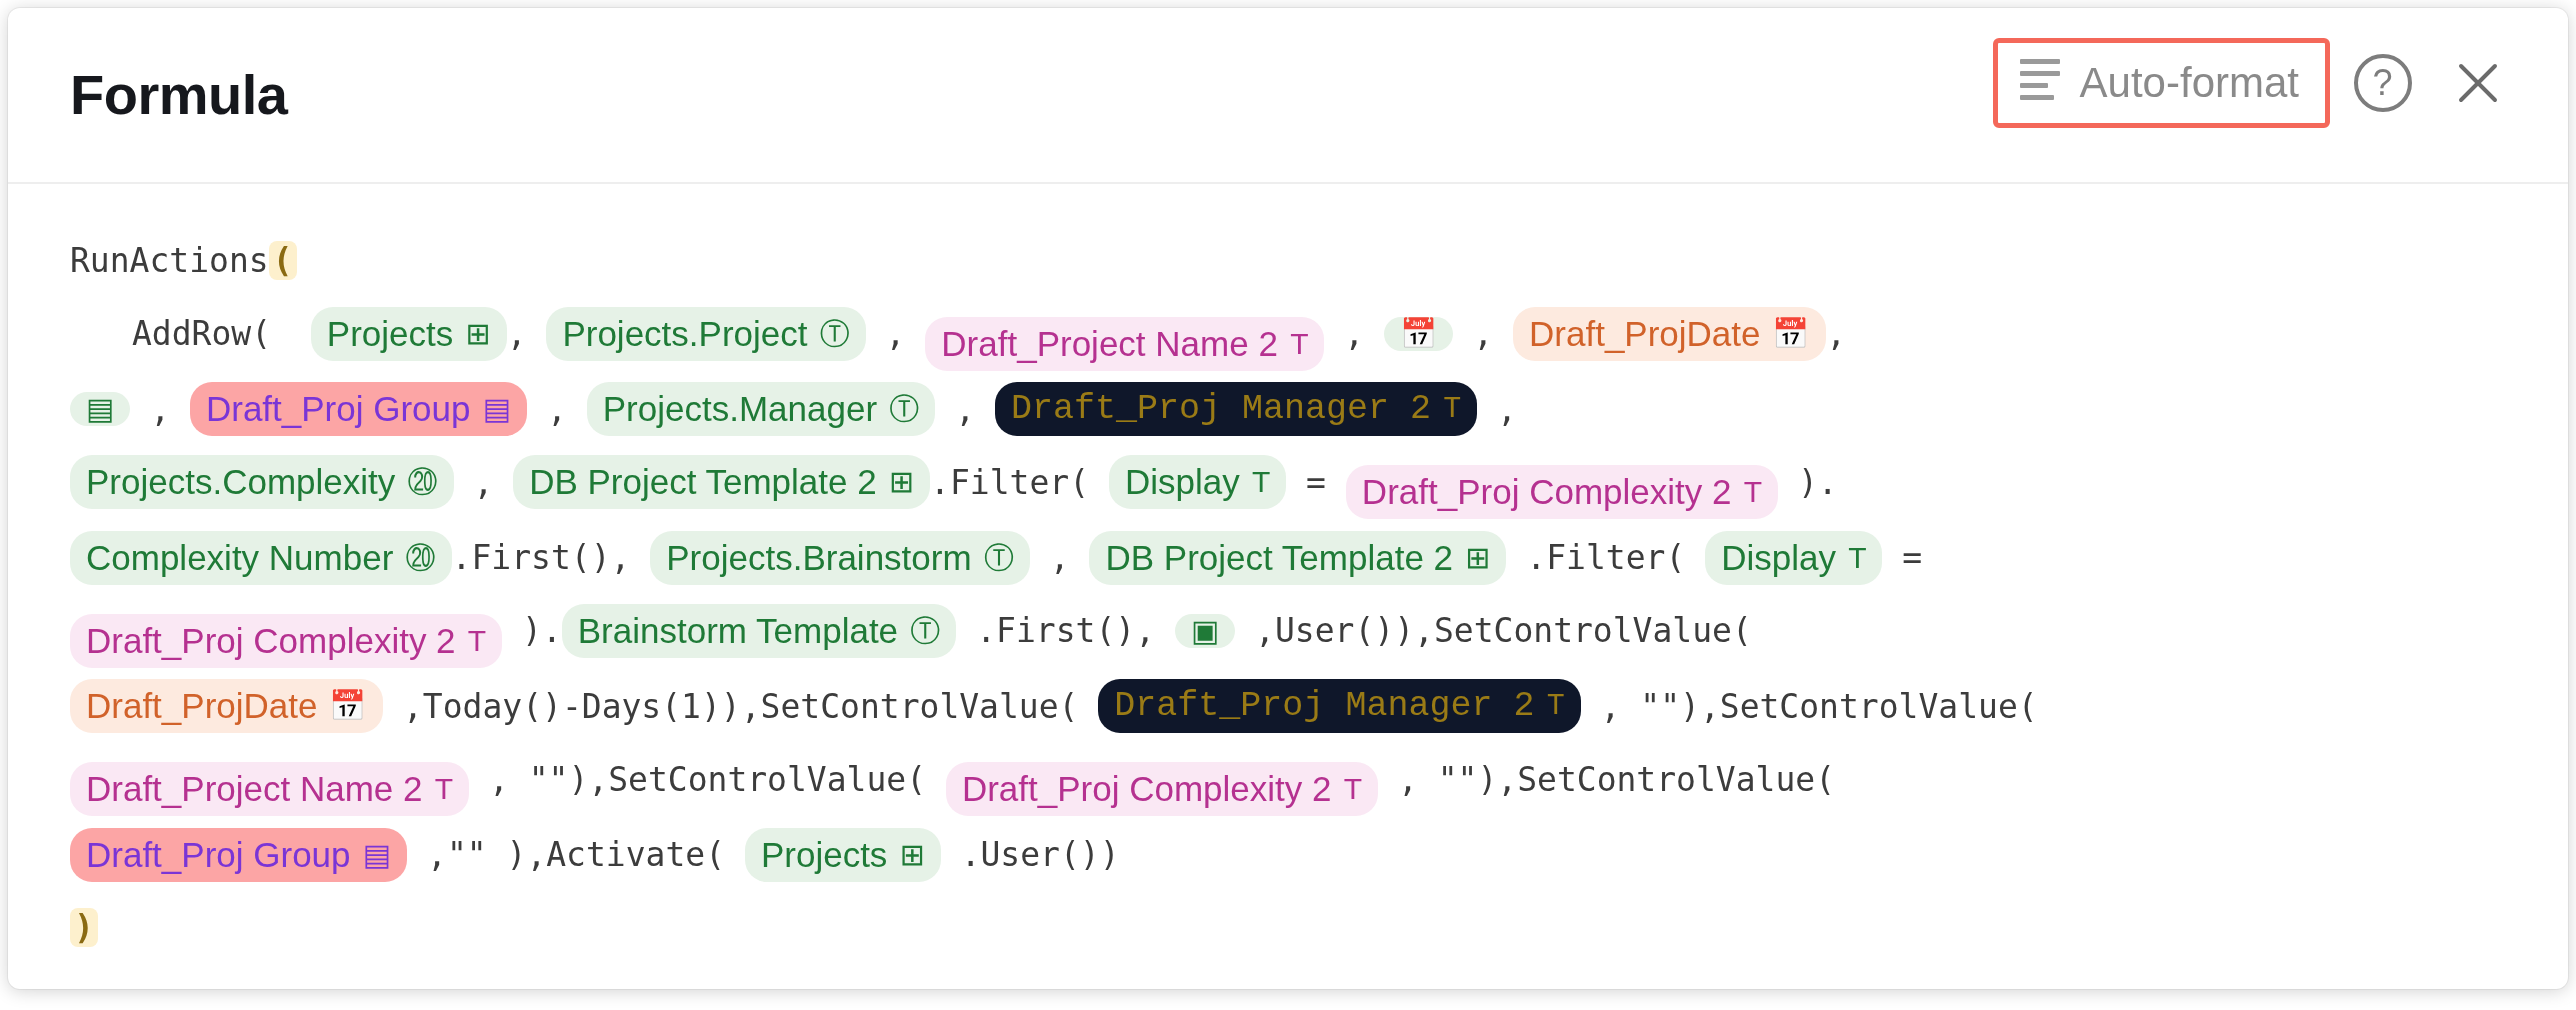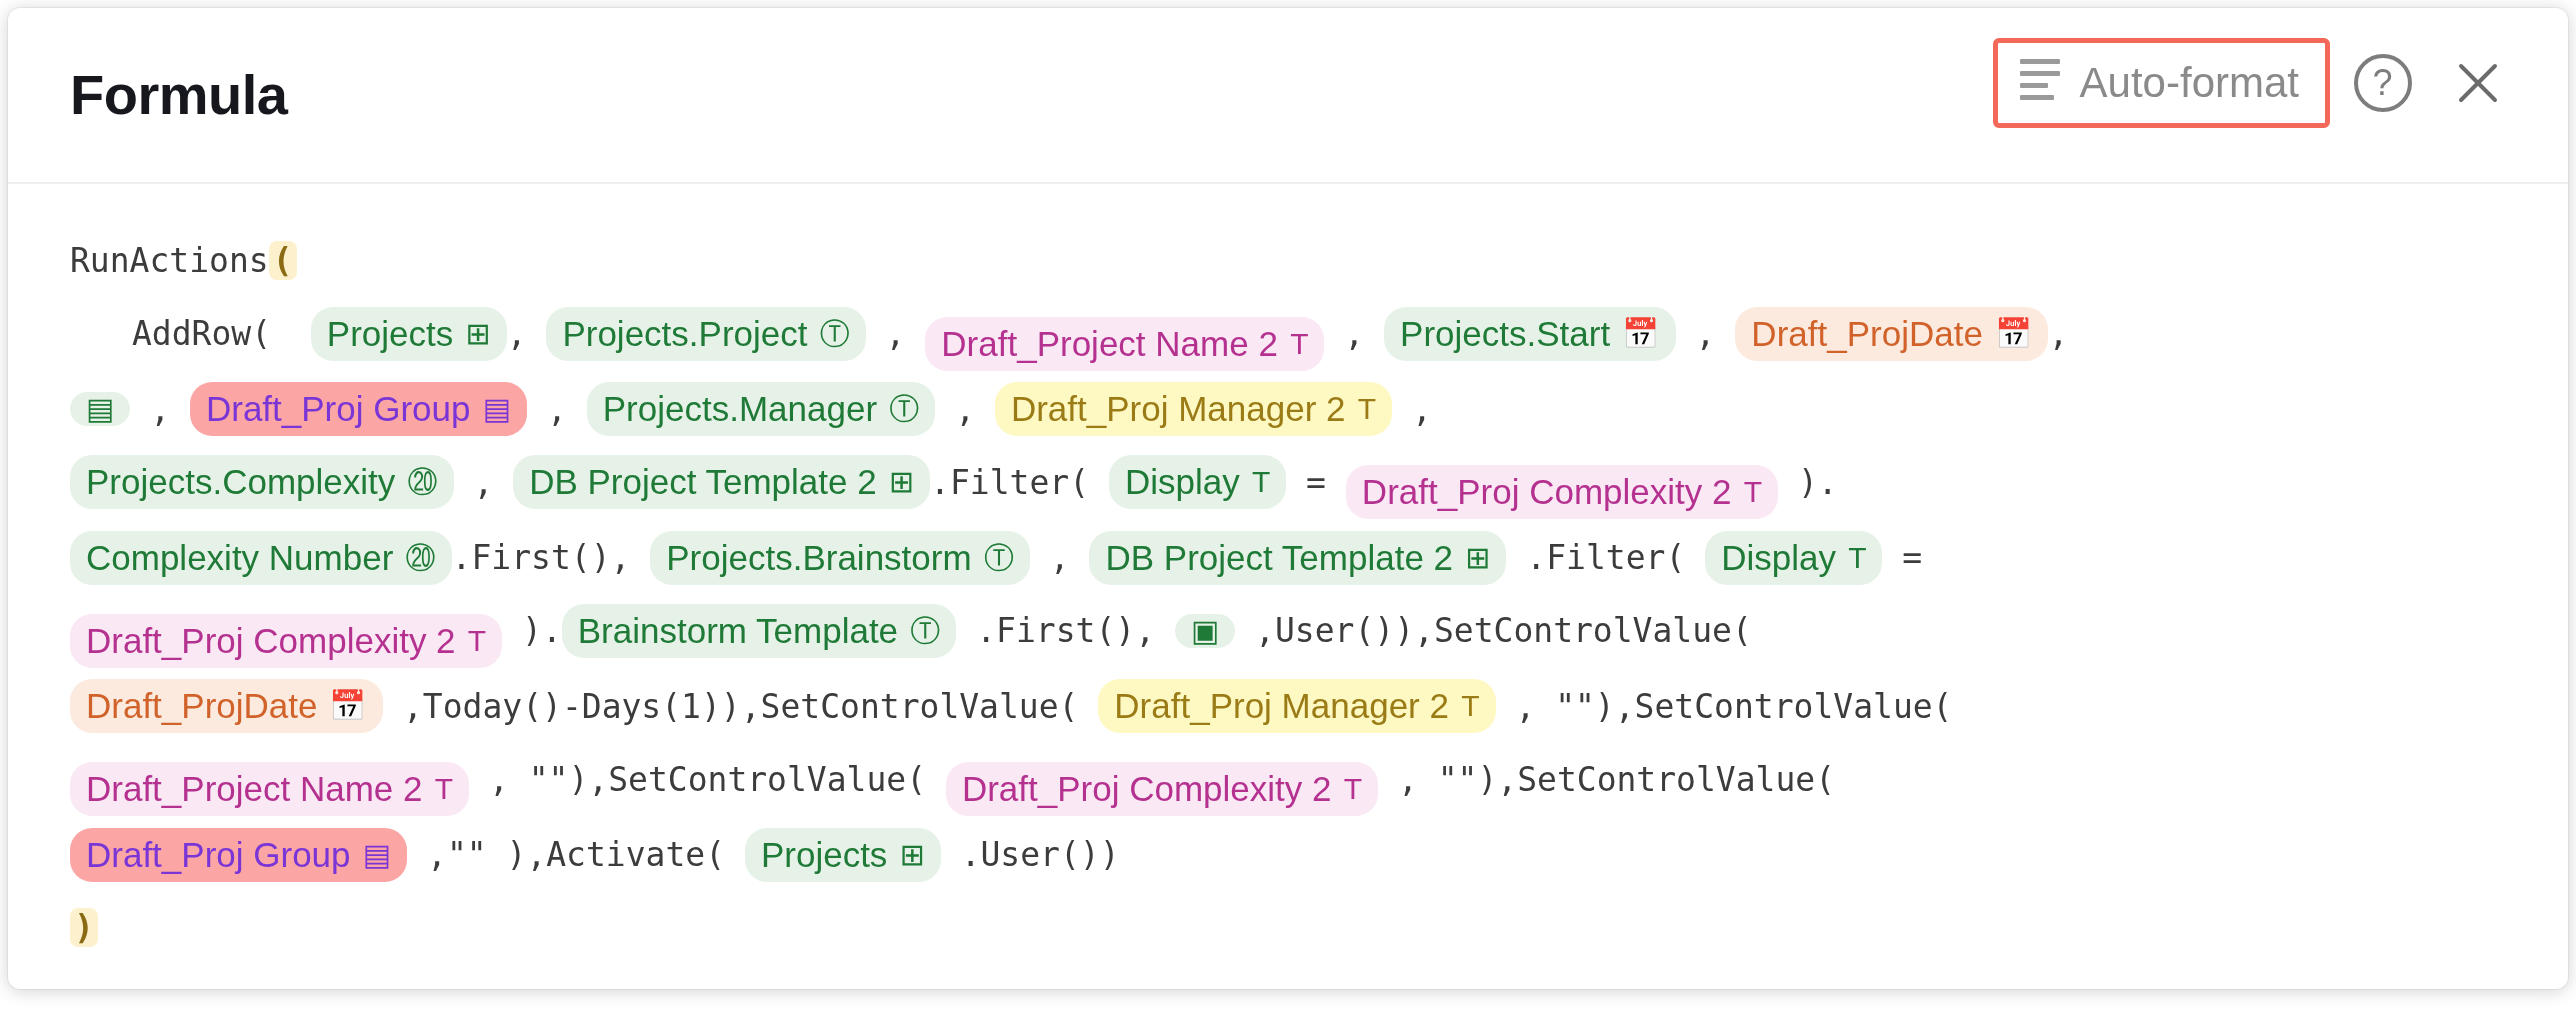--- a/index.html
+++ b/index.html
@@ -95,21 +95,21 @@
     font-size:35px;
     line-height:50px;
     vertical-align:middle;
     position:relative;top:-2px;
   }
   .pill .ic{font-size:30px;line-height:1;display:inline-block;}
   .p-green{background:#e6f2e7;color:#1f7a37;}
   .p-pink{background:#fae8f4;color:#b53190;margin-top:20px;}
   .p-orange{background:#fdeadf;color:#d1622a;}
   .p-purple{background:#fca5a5;color:#7a35d6;}
-  .p-gold{background:#fef9c3;color:#9a7b16;}
+  .p-gold{background:#0f172a;color:#9a7b16;font-family:Liberation Mono, monospace;}
   .paren-hl{
     background:#fdf0cd;color:#8a6a12;font-weight:bold;
     border-radius:8px;padding:0 4px;
     font-family:"DejaVu Sans Mono", monospace;
   }
 </style>
 </head>
 <body>
 
 <div class="dialog">
@@ -145,21 +145,20 @@
       <span class="ln"><span class="indent"></span><span class="tok">AddRow(  </span><span class="pill p-green">
           <span>Projects</span>
           <span class="ic">⊞</span>
         </span><span class="tok">, </span><span class="pill p-green">
           <span>Projects.Project</span>
           <span class="ic">Ⓣ</span>
         </span><span class="tok"> , </span><span class="pill p-pink">
           <span>Draft_Project Name 2</span>
           <span class="ic">T</span>
         </span><span class="tok"> , </span><span class="pill p-green">
-          <span>Projects.Start</span>
           <span class="ic">📅</span>
         </span><span class="tok"> , </span><span class="pill p-orange">
           <span>Draft_ProjDate</span>
           <span class="ic">📅</span>
         </span><span class="tok">,</span></span>
       <span class="ln"><span class="pill p-green">
           <span class="ic">▤</span>
         </span><span class="tok"> , </span><span class="pill p-purple">
           <span>Draft_Proj Group</span>
           <span class="ic">▤</span>

